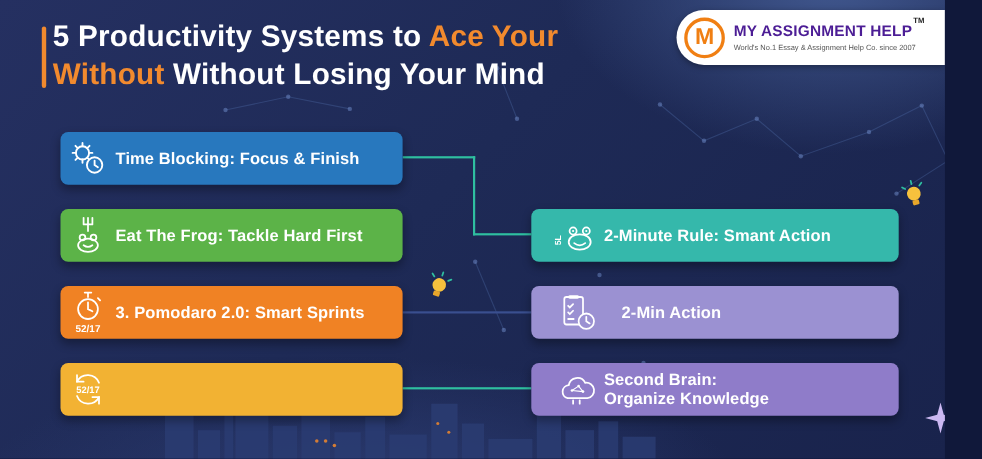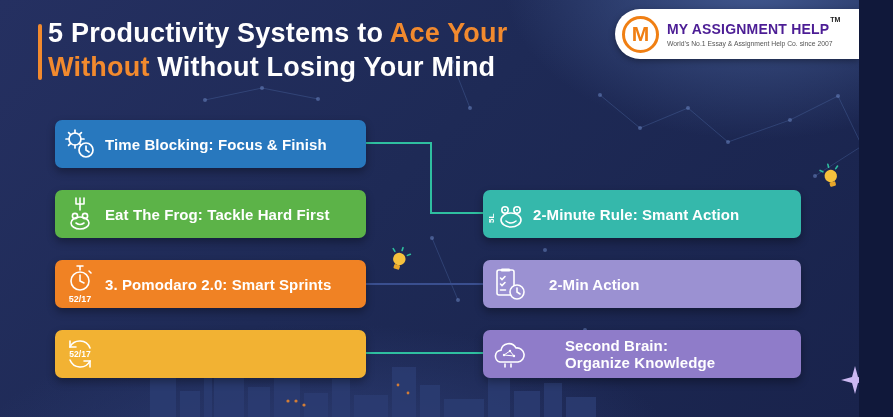--- a/index.html
+++ b/index.html
@@ -18,26 +18,26 @@
     display:flex;align-items:center;gap:8px;padding-left:7px;box-sizing:border-box;z-index:6;box-shadow:0 2px 6px rgba(0,0,0,.35);}
   .monogram{width:37px;height:37px;border-radius:50%;border:3px solid #f07f13;color:#f07f13;font-weight:800;font-size:21px;
     display:flex;align-items:center;justify-content:center;box-sizing:border-box;flex:none;background:#fff;}
   .logo-text{display:flex;flex-direction:column;line-height:1.1;}
   .logo-name{font-size:14px;font-weight:800;color:#4c1d95;letter-spacing:.2px;white-space:nowrap;}
   .logo-tm{font-size:7px;font-weight:700;color:#1b1b1b;vertical-align:top;position:relative;top:-4px;margin-left:1px;}
   .logo-tagline{font-size:6.8px;color:#555;margin-top:2px;white-space:nowrap;}
   
   .bar{position:absolute;height:48px;border-radius:7px;display:flex;align-items:center;z-index:3;box-shadow:0 4px 9px rgba(0,0,0,.32);}
   .bar.left{left:55px;width:311px;}
-  .bar.right{left:483px;width:318px;}
+  .bar.right{left:483px;width:318px;padding-left:16px;}
   .bar .iconbox{width:50px;flex:none;display:flex;align-items:flex-start;justify-content:center;}
   .bar .label{color:#ffffff;font-weight:700;font-size:15px;letter-spacing:.1px;}
   .bar .label .l2{display:block;}
   .c-blue{background:#2878be;} .c-green{background:#5cb348;} .c-orange{background:#f08224;} .c-yellow{background:#f2b233;}
-  .c-teal{background:#35b8ab;} .c-lav{background:#9b91d2;} .c-purple{background:#8f7cc9;gap:32px;}
+  .c-teal{background:#35b8ab;} .c-lav{background:#9b91d2;} .c-purple{background:#8f7cc9;}
   
   .conn{position:absolute;background:#2fbfa0;z-index:2;}
   .conn.faint{background:#3a4f8f;}
   
   .teal-chip{position:absolute;left:883px;top:194px;width:10px;height:13px;background:#2fb8ab;z-index:4;}
   .bulb{position:absolute;z-index:4;}
   .sparkle{position:absolute;left:840px;top:366px;z-index:4;}
   svg text{font-family:"Liberation Sans",sans-serif;}
 </style>
 </head>

